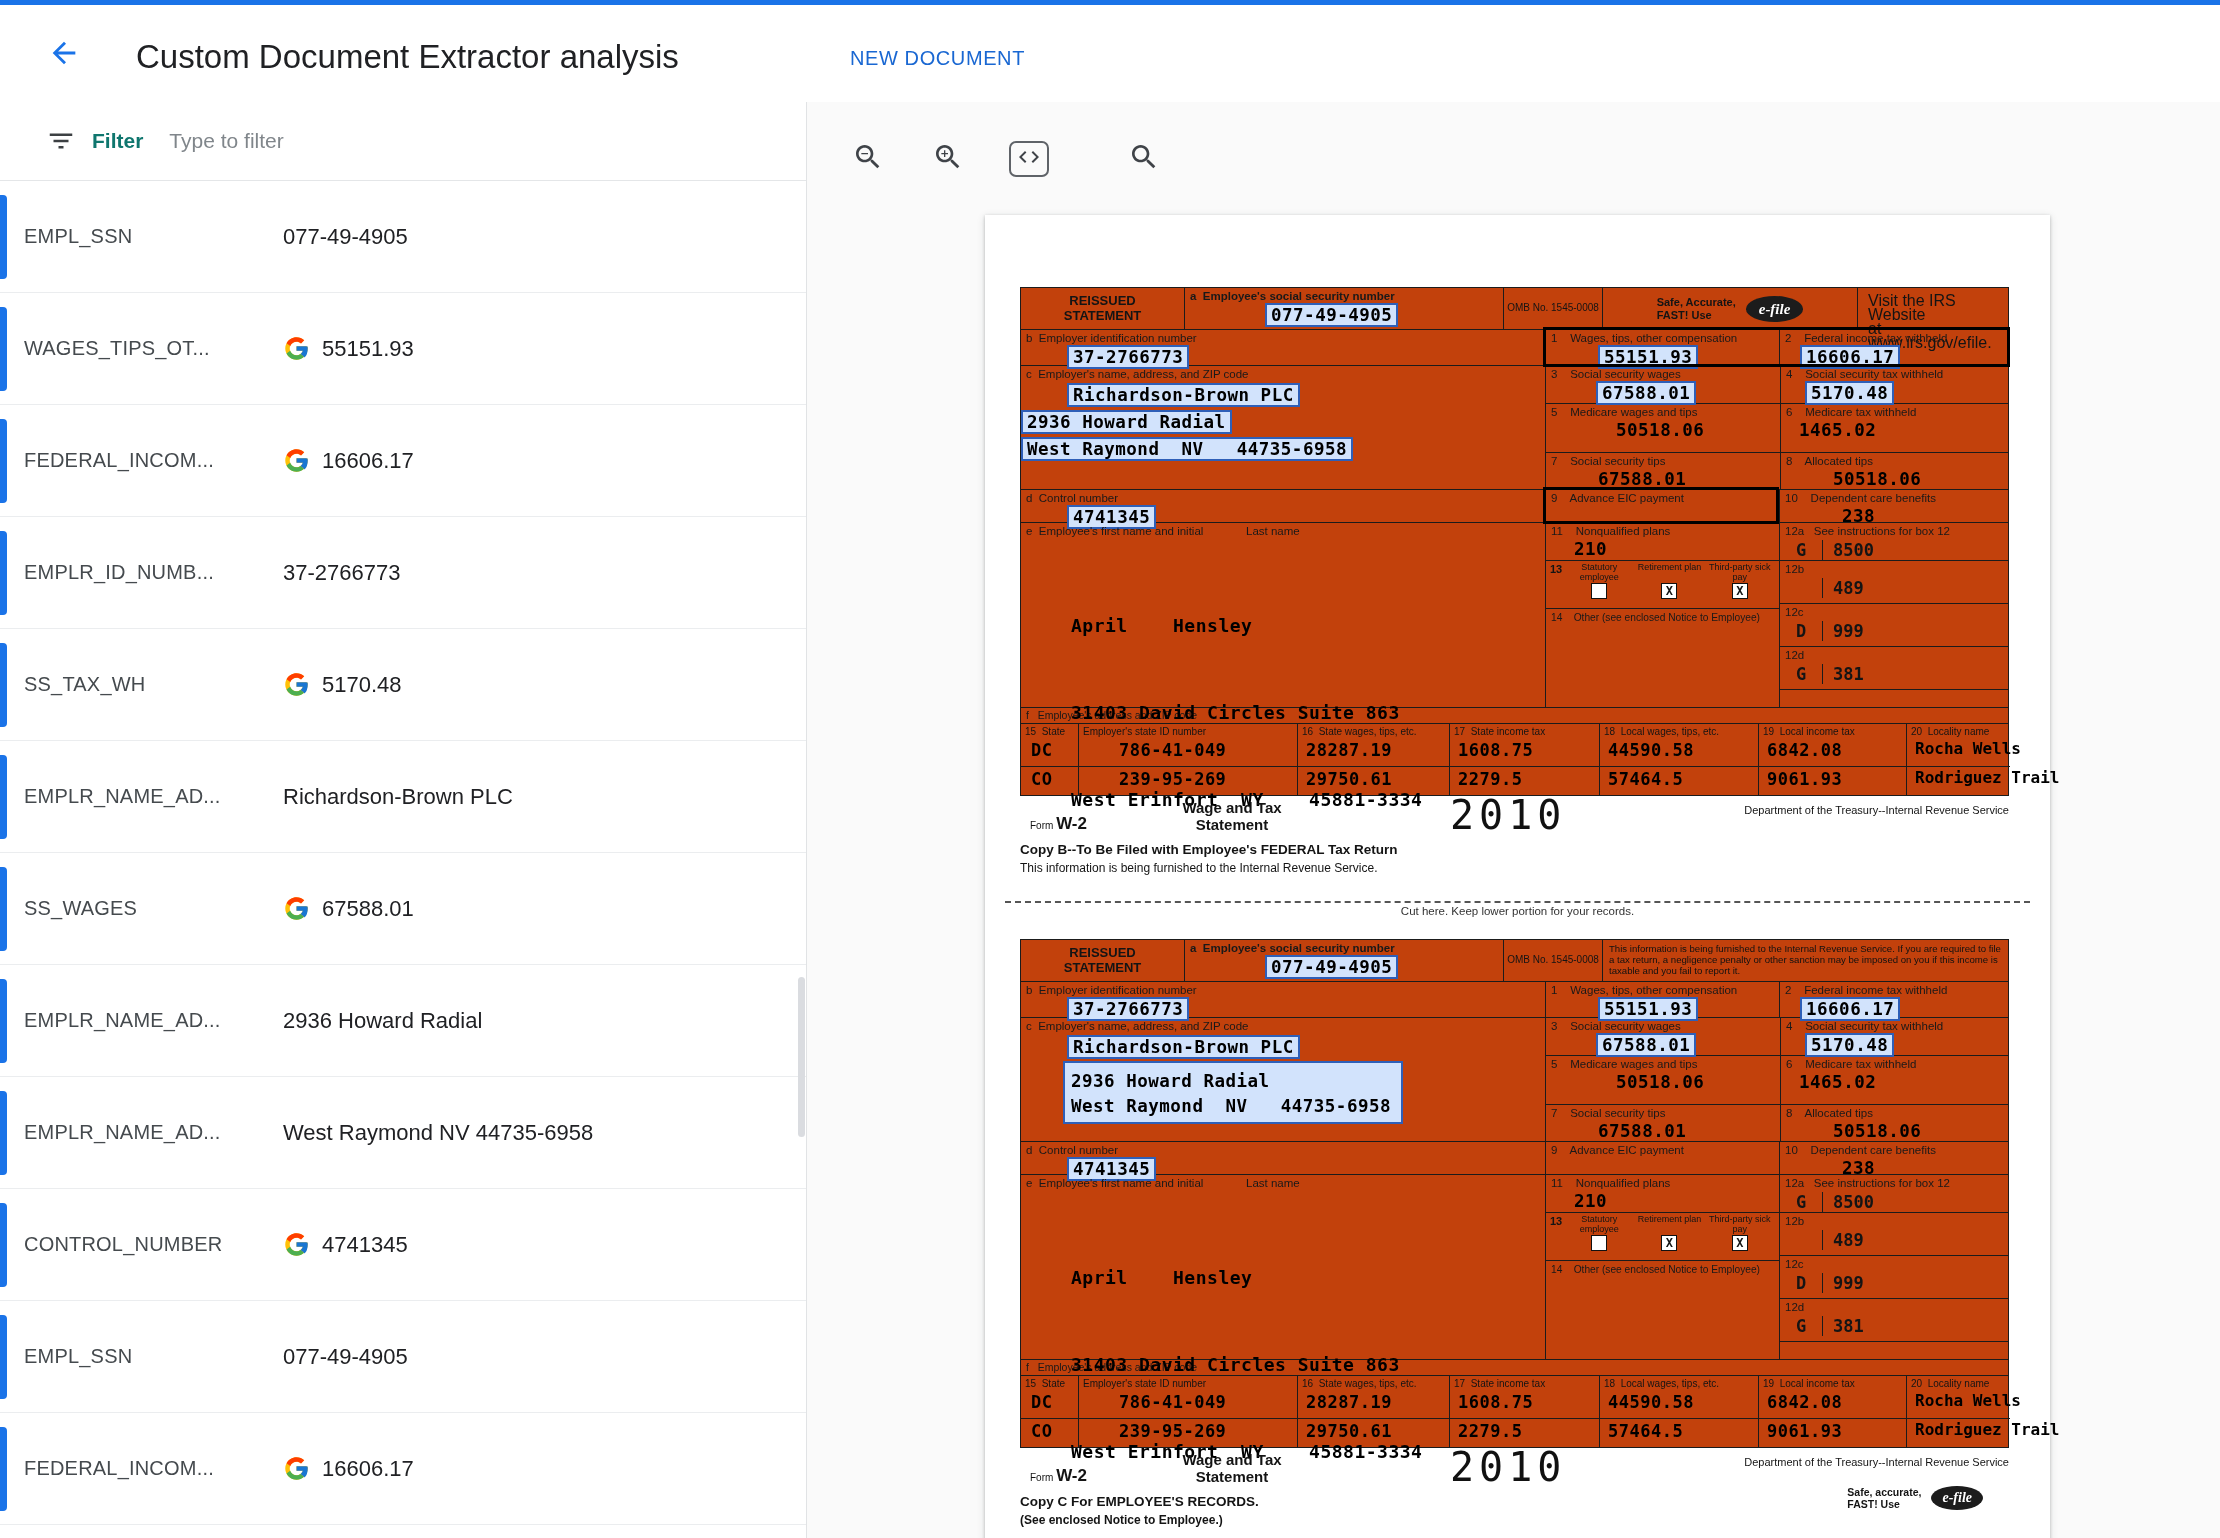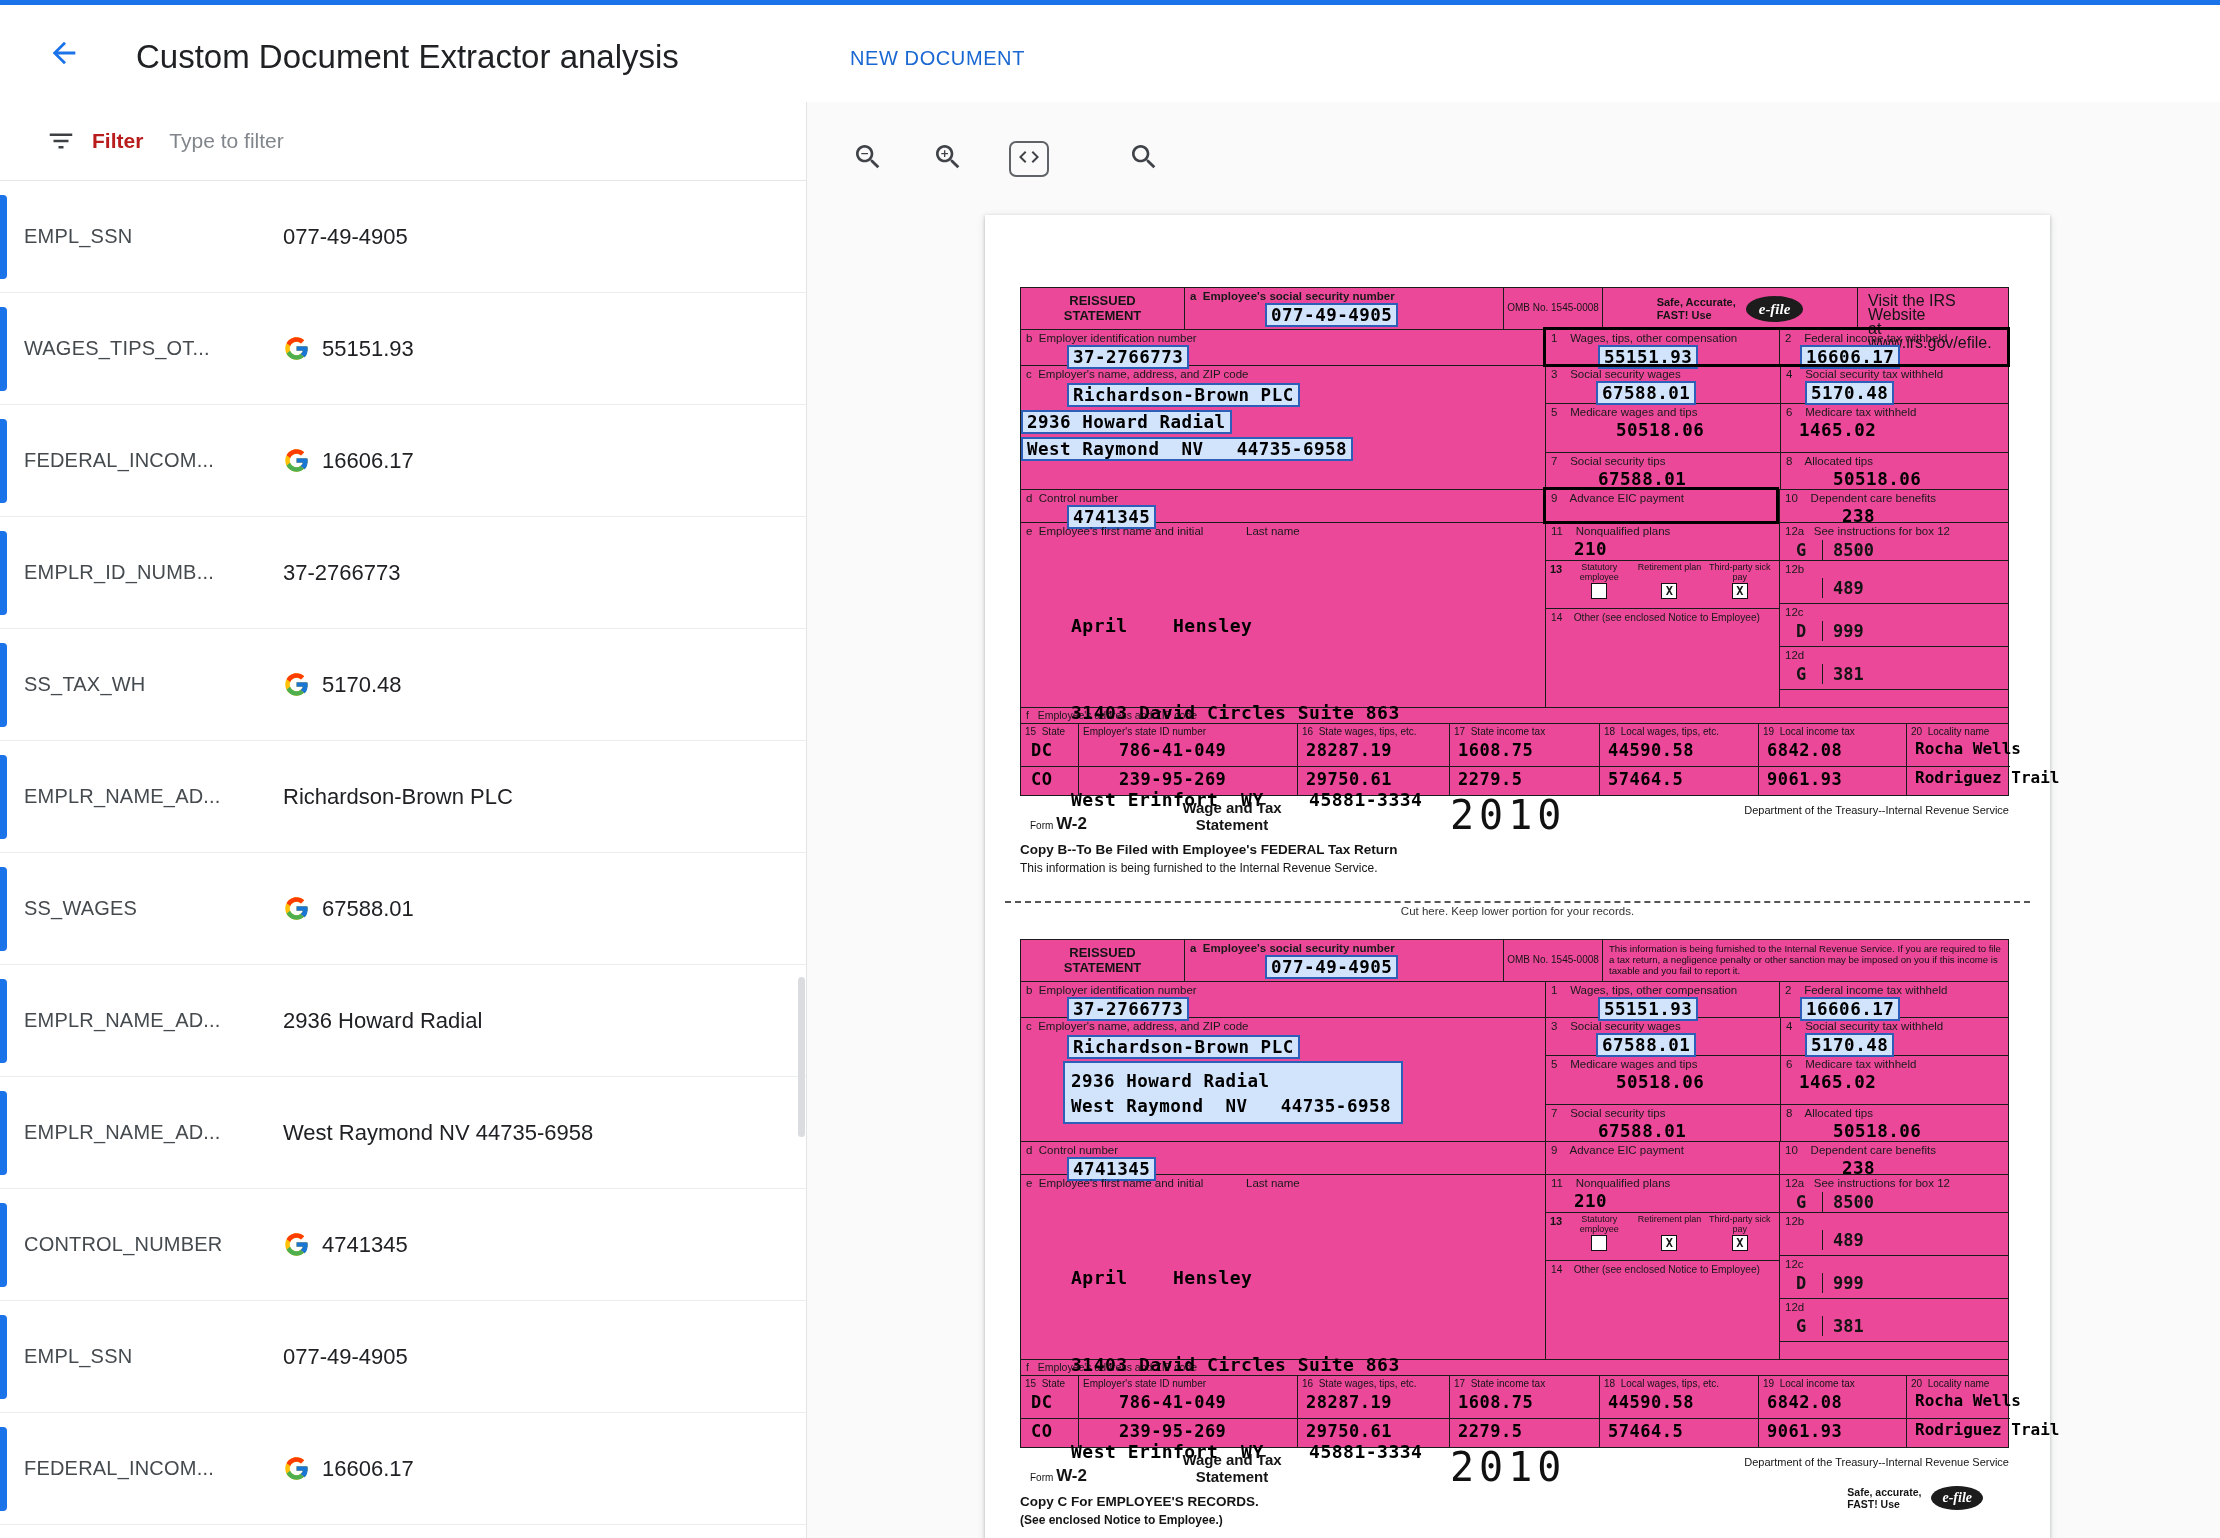--- a/index.html
+++ b/index.html
@@ -10,21 +10,21 @@
   .top-strip{position:absolute;top:0;left:0;width:100%;height:5px;background:#1a73e8;z-index:6}
   .app-header{position:absolute;top:5px;left:0;width:100%;height:97px;background:#fff}
   .back-btn{position:absolute;left:44px;top:30px;width:40px;height:40px;display:flex;align-items:center;justify-content:center;cursor:pointer}
   .page-title{position:absolute;left:136px;top:33px;font-size:33px;font-weight:400;color:#202124;white-space:nowrap}
   .new-doc{position:absolute;left:850px;top:42px;font-size:20px;font-weight:500;color:#1967d2;letter-spacing:.6px;cursor:pointer;white-space:nowrap}
 
   
   .left-panel{position:absolute;left:0;top:102px;width:806px;height:1436px;background:#fff}
   .filter-row{position:relative;height:79px;border-bottom:1px solid #e4e6e8;display:flex;align-items:center;padding-left:46px}
   .filter-icon{width:30px;height:30px;margin-right:16px;display:flex;align-items:center}
-  .filter-label{font-size:21px;font-weight:600;color:#b91c1c;margin-right:26px}
+  .filter-label{font-size:21px;font-weight:600;color:#0f766e;margin-right:26px}
   .filter-input{border:none;outline:none;font-size:21px;color:#202124;width:420px;font-family:inherit;background:transparent}
   .filter-input::placeholder{color:#80868b}
   .field-row{position:relative;height:112px;border-bottom:1px solid #ebedef;display:flex;align-items:center;cursor:pointer;background:#fff}
   .accent{position:absolute;left:0;top:14px;width:7px;height:84px;background:#1a73e8;border-radius:0 4px 4px 0}
   .fname{margin-left:24px;width:250px;font-size:20px;color:#454a4e;letter-spacing:.2px;white-space:nowrap;overflow:hidden}
   .fval{position:absolute;left:283px;display:flex;align-items:center;gap:12px;font-size:22px;color:#202124;white-space:nowrap}
   .gicon{width:27px;height:27px;display:inline-flex;flex:none}
   .gicon svg{width:27px;height:27px}
   .scroll-thumb{position:absolute;right:1px;top:875px;width:7px;height:160px;background:#dadce0;border-radius:4px;cursor:pointer}
 
@@ -37,21 +37,21 @@
   .doc-page{position:absolute;left:178px;top:113px;width:1065px;height:1560px;background:#fff;
             box-shadow:0 1px 3px rgba(60,64,67,.3),0 2px 8px rgba(60,64,67,.15)}
   .copy-slot{position:absolute;left:35px;width:989px}
   #copy-slot-0{top:72px}
   #copy-slot-1{top:724px}
   .cut-sep{position:absolute;left:20px;right:20px;top:686px;border-top:2px dashed #555}
   .cut-text{position:absolute;left:0;width:100%;top:690px;text-align:center;font-size:11.5px;color:#333}
 
   
   .w2-copy{position:relative;width:989px;color:#141414}
-  .w2-table{position:relative;border:1.5px solid #1b1b1b;background:#ec4899}
+  .w2-table{position:relative;border:1.5px solid #1b1b1b;background:#c2410c}
   .brd-l{border-left:1.5px solid #1b1b1b}
   .brd-t{border-top:1.5px solid #1b1b1b}
   .cell{position:relative}
   .lb{display:block;font-size:11.5px;line-height:13px;padding:2px 4px 0 5px;white-space:pre-wrap;color:#191919}
   .lb-b{font-weight:700}
   .lb-sm{font-size:10.2px}
   .mono,.hl,.val,.code,.amt,.sv,.emp-lines,.cb{font-family:"DejaVu Sans Mono",monospace}
   .hl{display:inline-block;background:#d2e3fc;border:2px solid #2e5fb8;padding:0 4px;font-weight:700;
       font-size:17.5px;line-height:20px;white-space:pre;letter-spacing:.5px;color:#000;cursor:pointer}
   .val{display:inline-block;font-weight:700;font-size:17.5px;line-height:20px;white-space:pre;letter-spacing:.5px;color:#000;padding-top:1px}

